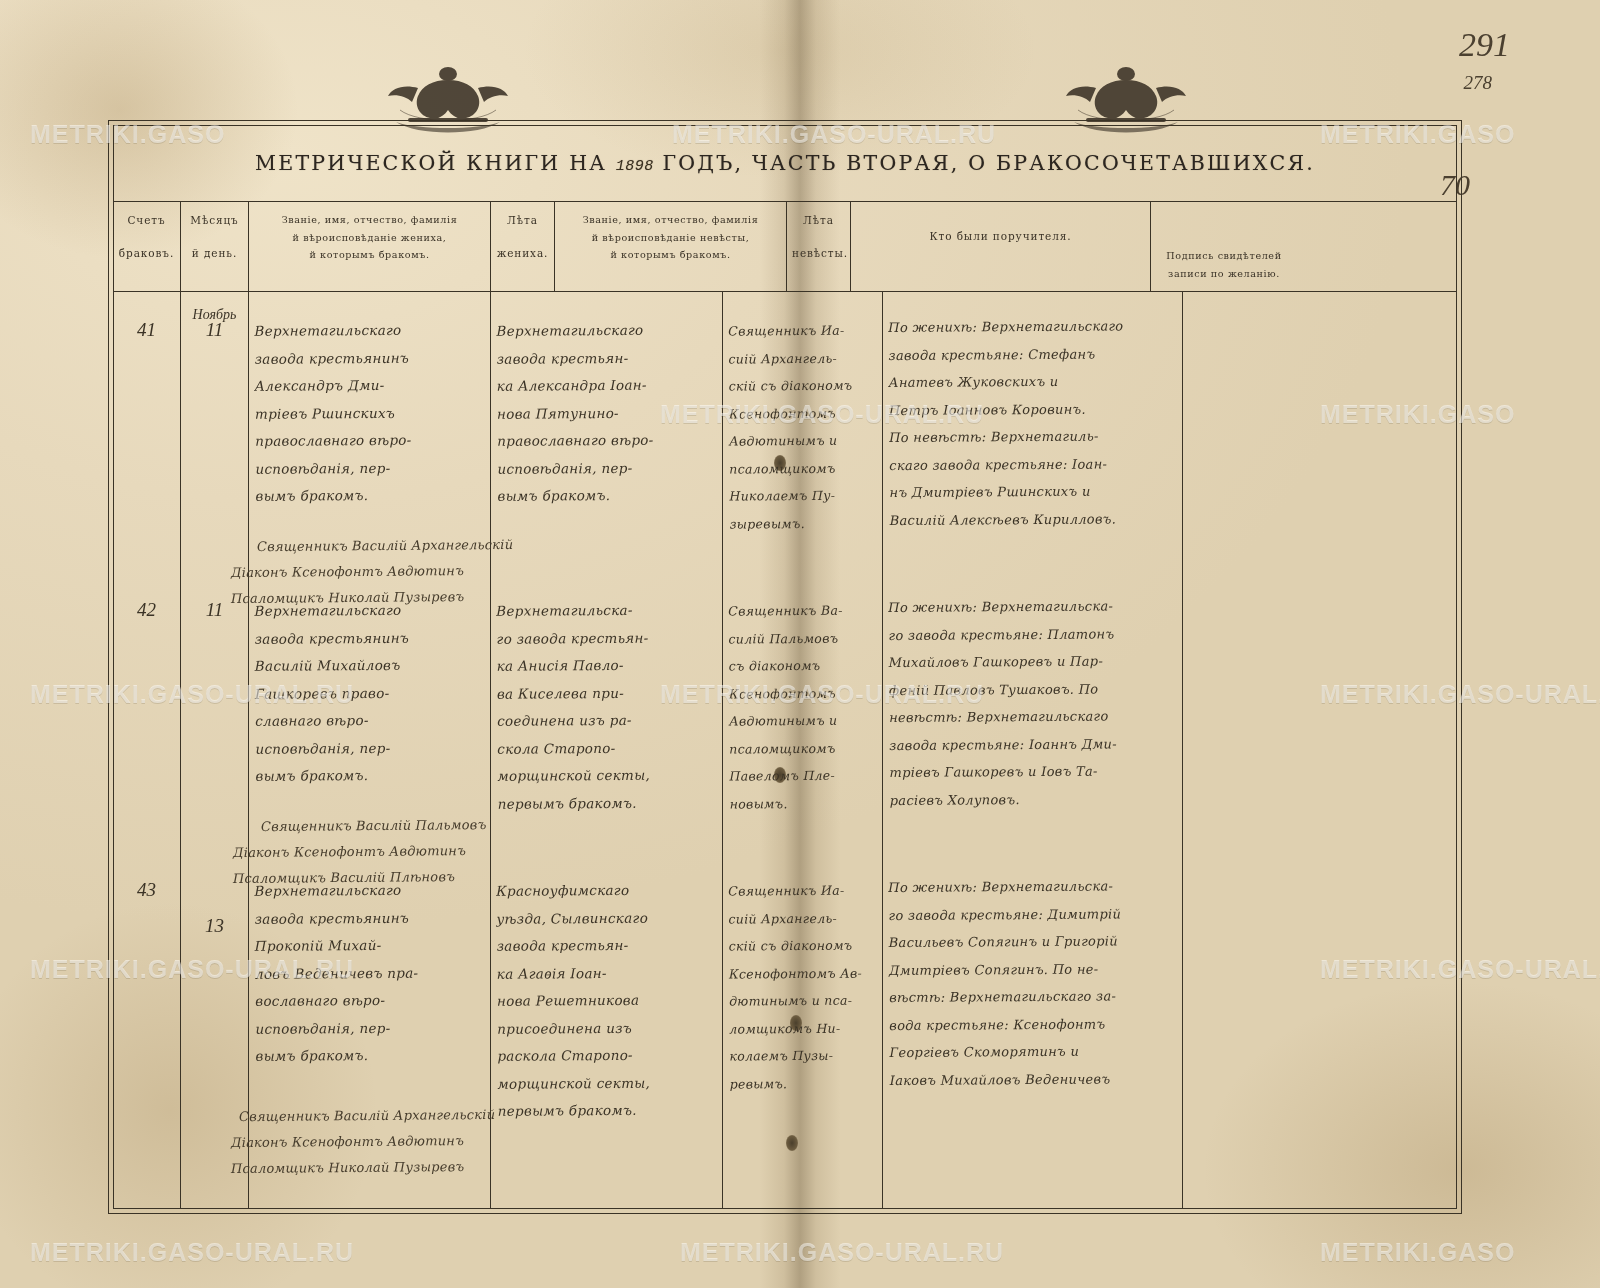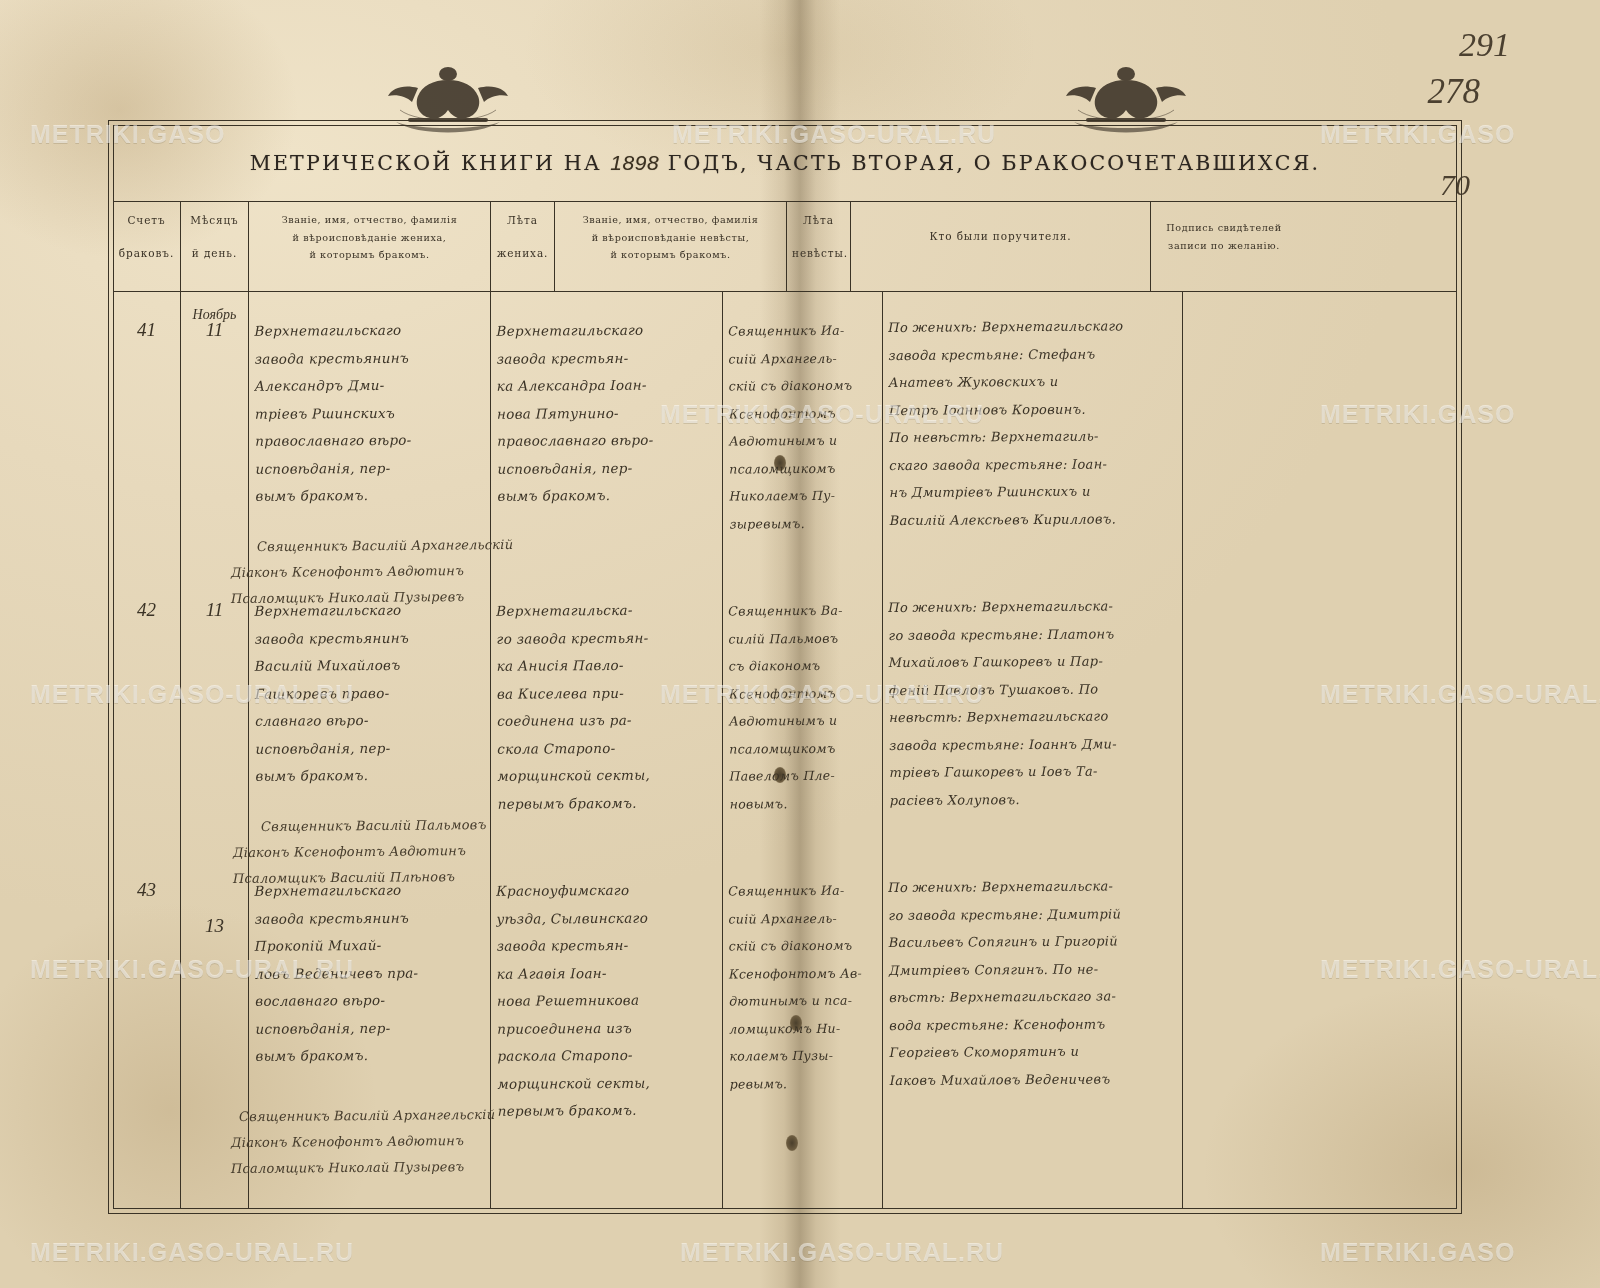--- a/index.html
+++ b/index.html
@@ -74,23 +74,23 @@
   }
   #title-text {
     font-family: "DejaVu Serif", serif;
     font-size: 20.5px;
     letter-spacing: 2.2px;
     color: #2c2620;
     white-space: nowrap;
     text-shadow: 0 0 1px rgba(50,40,30,0.35);
   }
   #title-text .year {
-    font-family: Liberation Sans, sans-serif;
-    font-style: italic;
-    font-size: 21px;
+    font-family: Liberation Mono, monospace;
+    font-style: italic;
+    font-size: 15px;
     letter-spacing: 0.5px;
     color: #3a3020;
   }
 
   
   #head-row {
     position: absolute;
     left: 4px; top: 80px; right: 4px;
     height: 90px;
     border-bottom: 1.5px solid #3a3326;
@@ -99,21 +99,21 @@
   #body-rows {
     position: absolute;
     left: 4px; top: 170px; right: 4px; bottom: 4px;
     display: flex;
   }
   .col {
     border-right: 1.2px solid #3a3326;
     box-sizing: border-box;
     position: relative;
   }
-  .col:last-child { border-right: none; }
+  .col:last-child { border-right: none; margin-top: 28px; }
   .c1 { width: 68px; }
   .c2 { width: 68px; }
   .c3 { width: 242px; }
   .c4 { width: 64px; }
   .c5 { width: 232px; }
   .c6 { width: 64px; }
   .c7 { width: 160px; }
   .c8 { width: 300px; }
   .c9 { width: 146px; }
 
@@ -238,21 +238,21 @@
         <rect x="30" y="60" width="80" height="4" rx="2"></rect>
         <path d="M18 64 C40 72 100 72 122 64 C100 78 40 78 18 64 Z" opacity="0.7"></path>
       </g>
       <g stroke="#3b3226" stroke-width="1" fill="none" opacity="0.5">
         <path d="M22 52 C40 66 100 66 118 52"></path>
       </g>
     </svg>
   </div>
 
   <div class="pagenum" style="right:90px;top:26px;font-size:34px;">291</div>
-  <div class="pagenum" style="right:120px;top:72px;font-size:35px;">278</div>
+  <div class="pagenum" style="right:108px;top:72px;font-size:19px;">278</div>
   <div class="pagenum" style="right:130px;top:168px;font-size:30px;">70</div>
 
   <div id="sheet">
 
     <div id="title-band">
       <div id="title-text">
         <span>МЕТРИЧЕСКОЙ КНИГИ НА</span>
         <span class="year">1898</span>
         <span>ГОДЪ, ЧАСТЬ ВТОРАЯ, О БРАКОСОЧЕТАВШИХСЯ.</span>
       </div>

